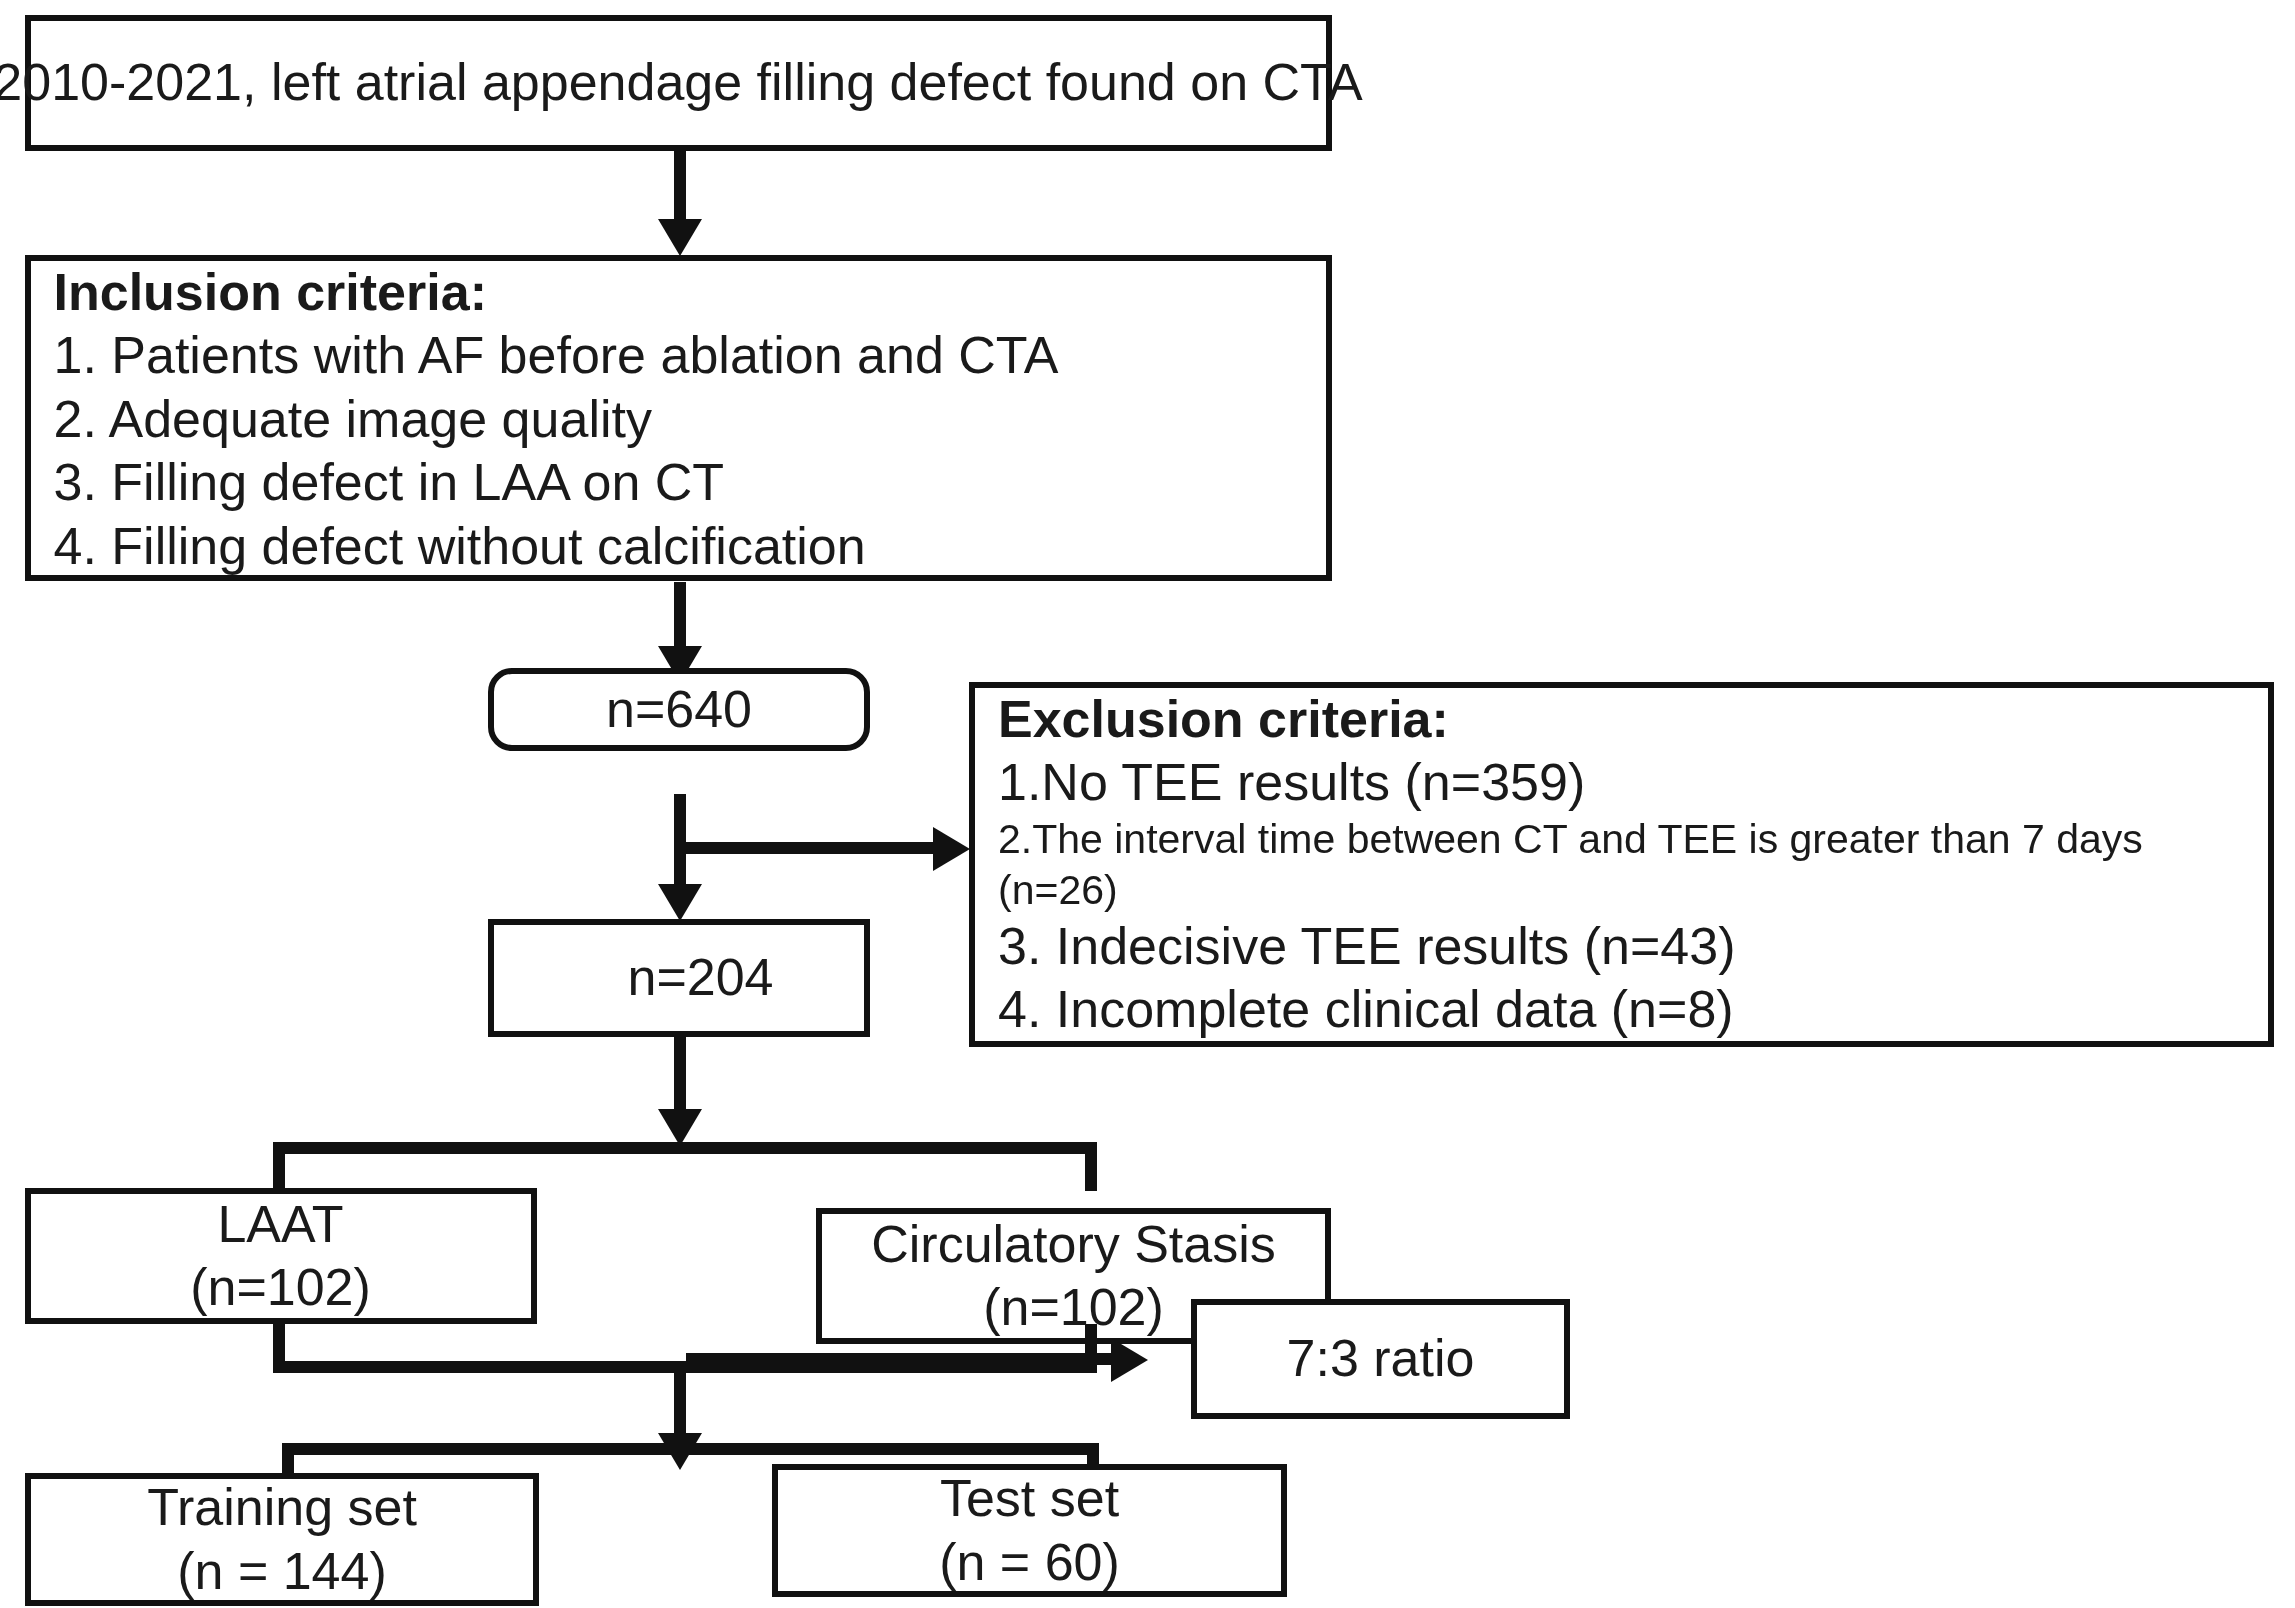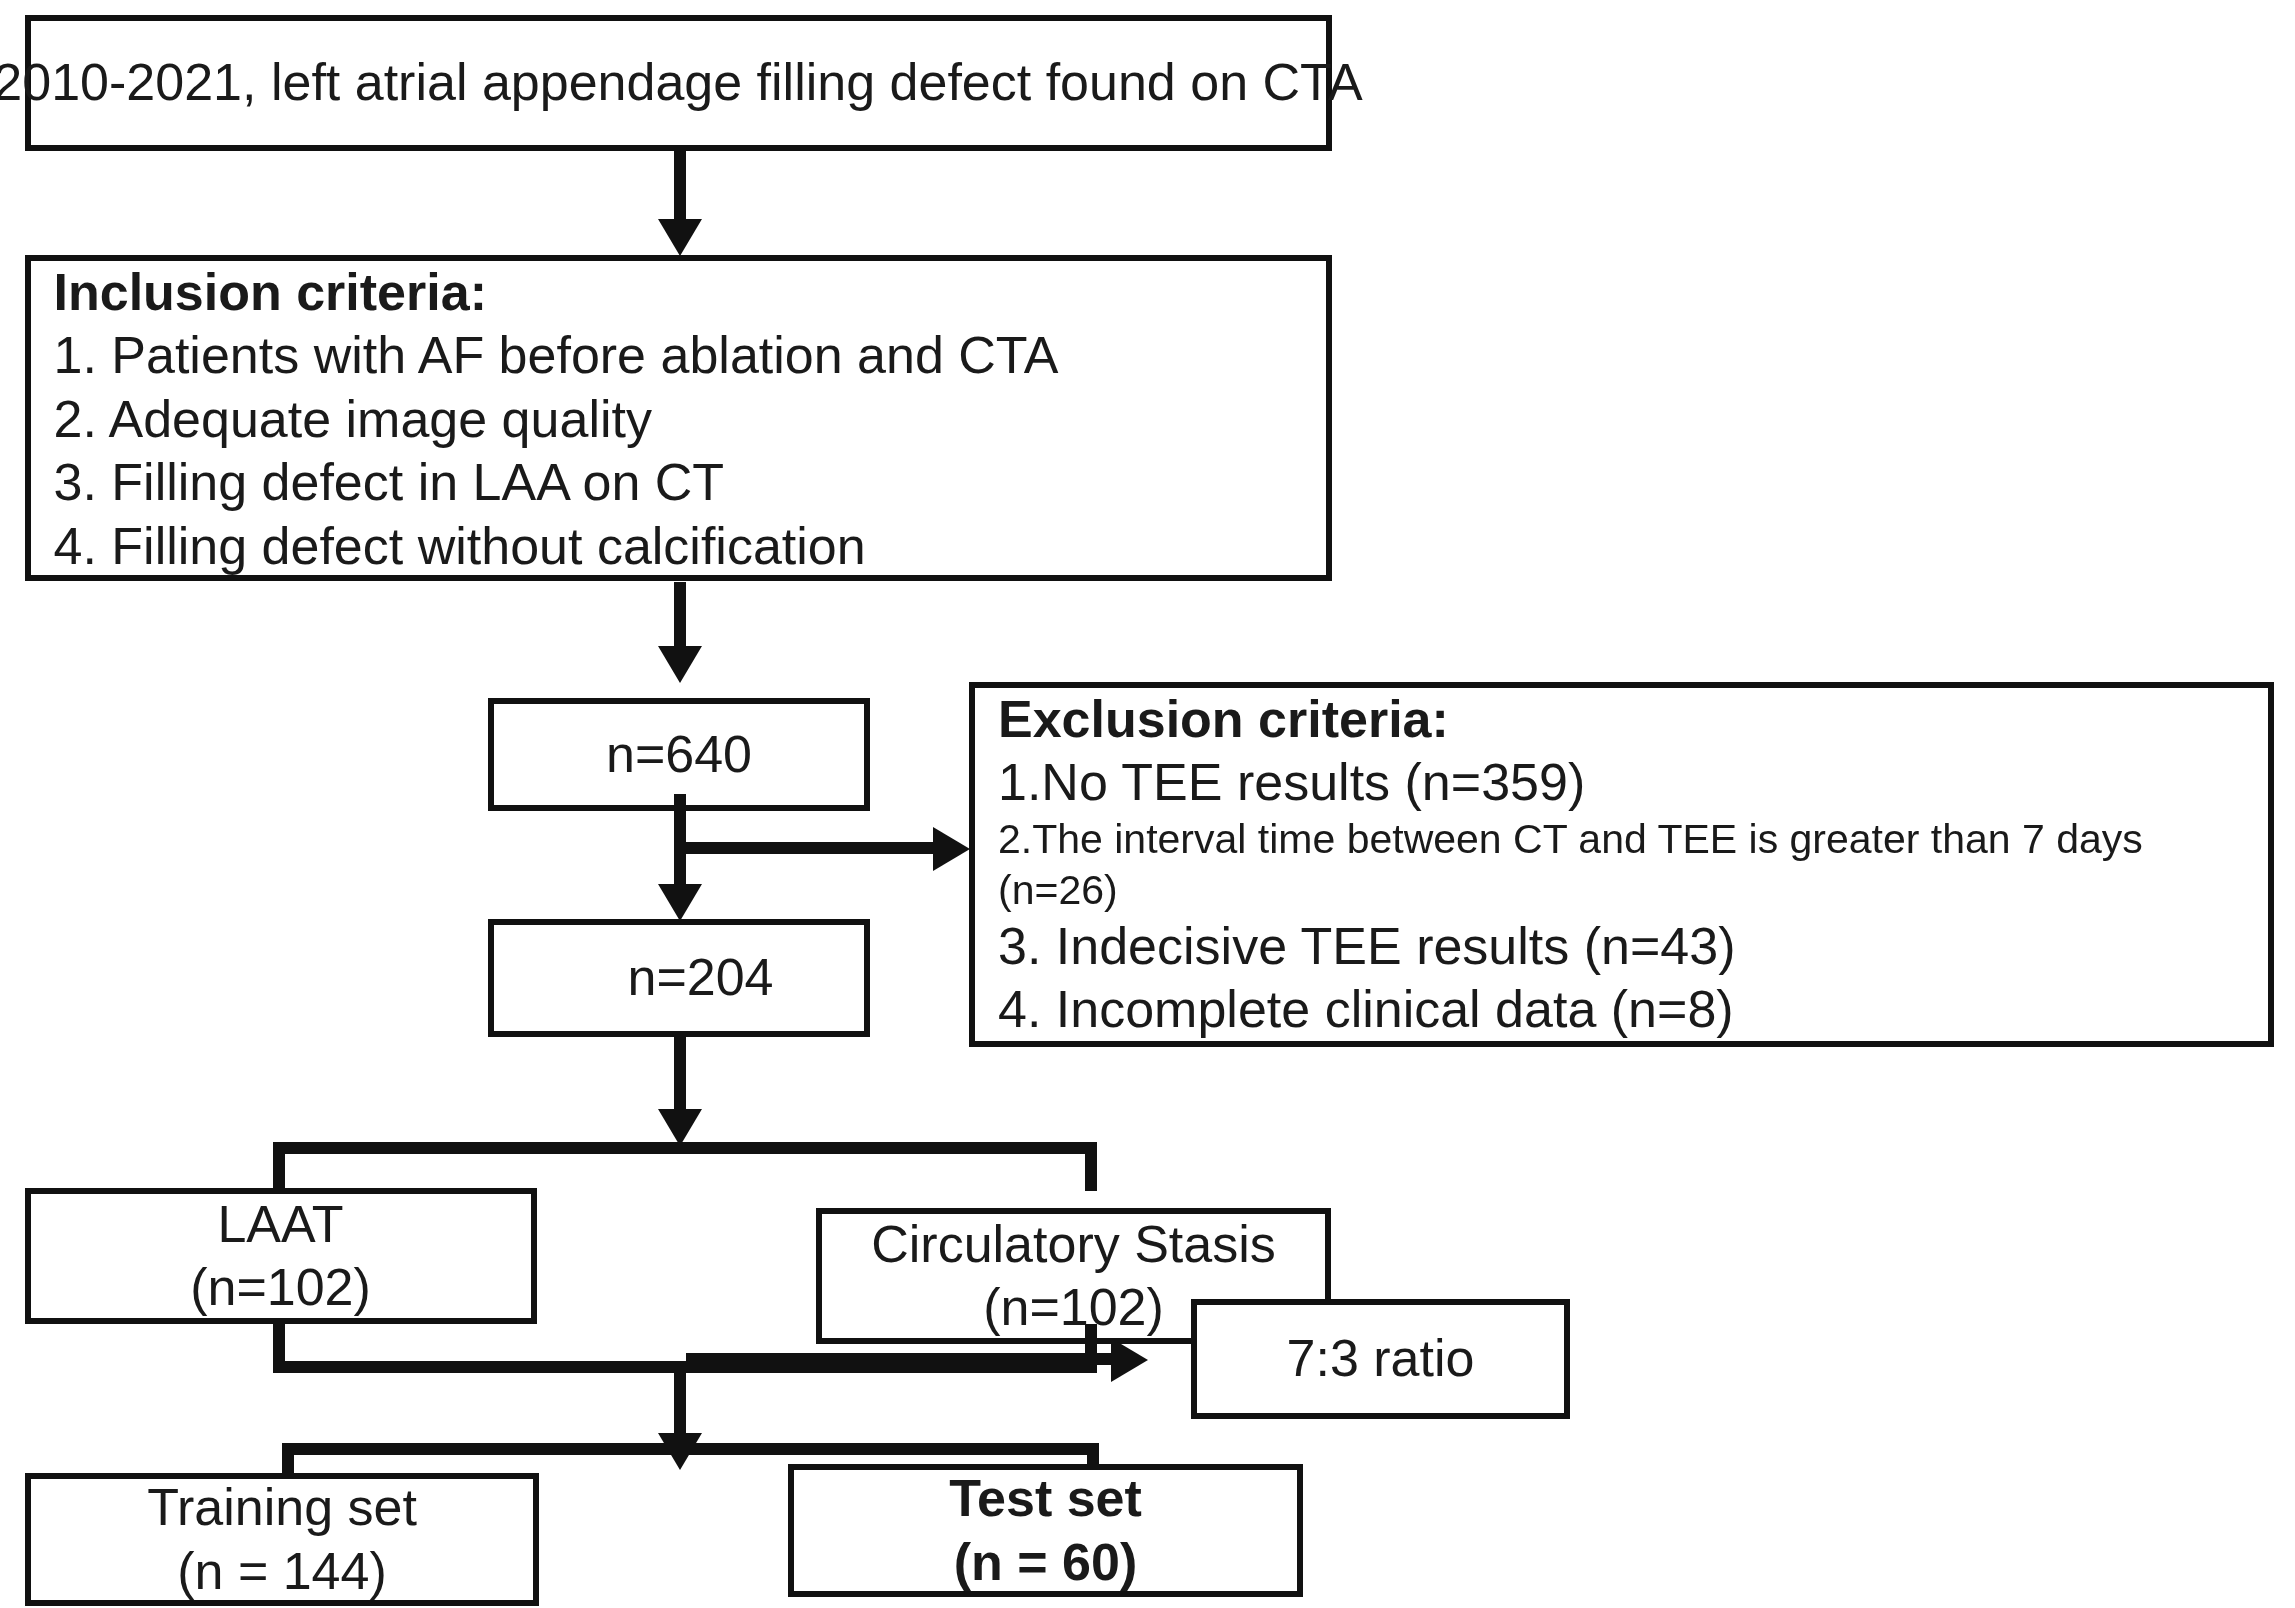--- a/index.html
+++ b/index.html
@@ -77,21 +77,21 @@
     <div class="line ttl">Inclusion criteria:</div>
     <div class="line">1. Patients with AF before ablation and CTA</div>
     <div class="line">2. Adequate image quality</div>
     <div class="line">3. Filling defect in LAA on CT</div>
     <div class="line">4. Filling defect without calcification</div>
   </div>
 
   <div class="vline" style="left:674px; top:582px; width:12.2px; height:66px;"></div>
   <div class="arrow-down" style="left:658px; top:646px;"></div>
 
-  <div class="box center" style="left:488px; top:698px; width:382px; height:113px;">
+  <div class="box center" style="left:488px; top:668px; width:382px; height:83px;border-radius:24px;">
     <div class="line">n=640</div>
   </div>
 
   <div class="vline" style="left:674px; top:794px; width:12.2px; height:94px;"></div>
   <div class="arrow-down" style="left:658px; top:884px;"></div>
 
   <div class="hline" style="left:686px; top:842px; width:254px; height:12.2px;"></div>
   <div class="arrow-right" style="left:933px; top:827px;"></div>
 
   <div class="box left pad" style="left:969px; top:682px; width:1305px; height:365px;">
@@ -139,19 +139,19 @@
 
   <div class="hline" style="left:282px; top:1443px; width:817px; height:12.2px;"></div>
   <div class="vline" style="left:282px; top:1443px; width:12.2px; height:35px;"></div>
   <div class="vline" style="left:1087px; top:1443px; width:12.2px; height:35px;"></div>
 
   <div class="box center" style="left:25px; top:1473px; width:514px; height:133px;">
     <div class="line">Training set</div>
     <div class="line">(n = 144)</div>
   </div>
 
-  <div class="box center" style="left:788px; top:1464px; width:515px; height:133px;font-weight:bold;">
+  <div class="box center" style="left:772px; top:1464px; width:515px; height:133px;">
     <div class="line">Test set</div>
     <div class="line">(n = 60)</div>
   </div>
 
 </div>
 
 
 </body></html>

